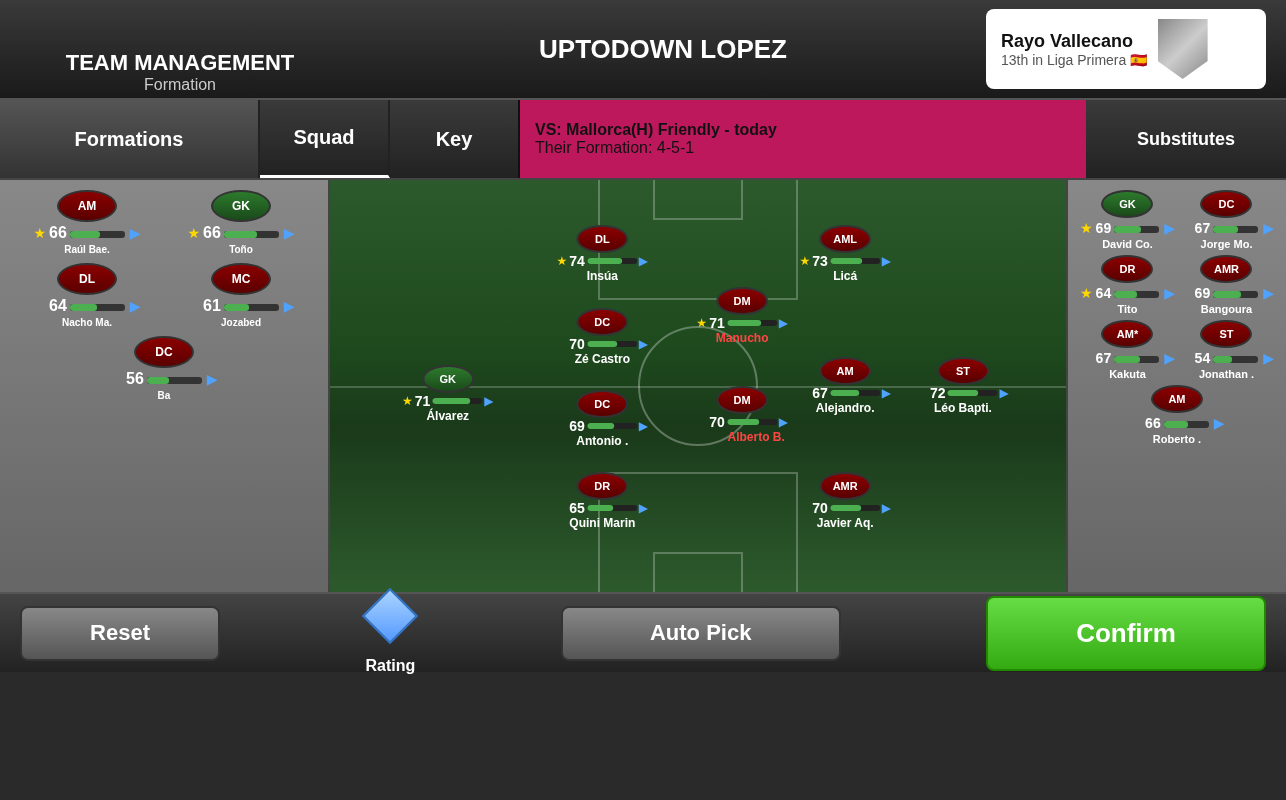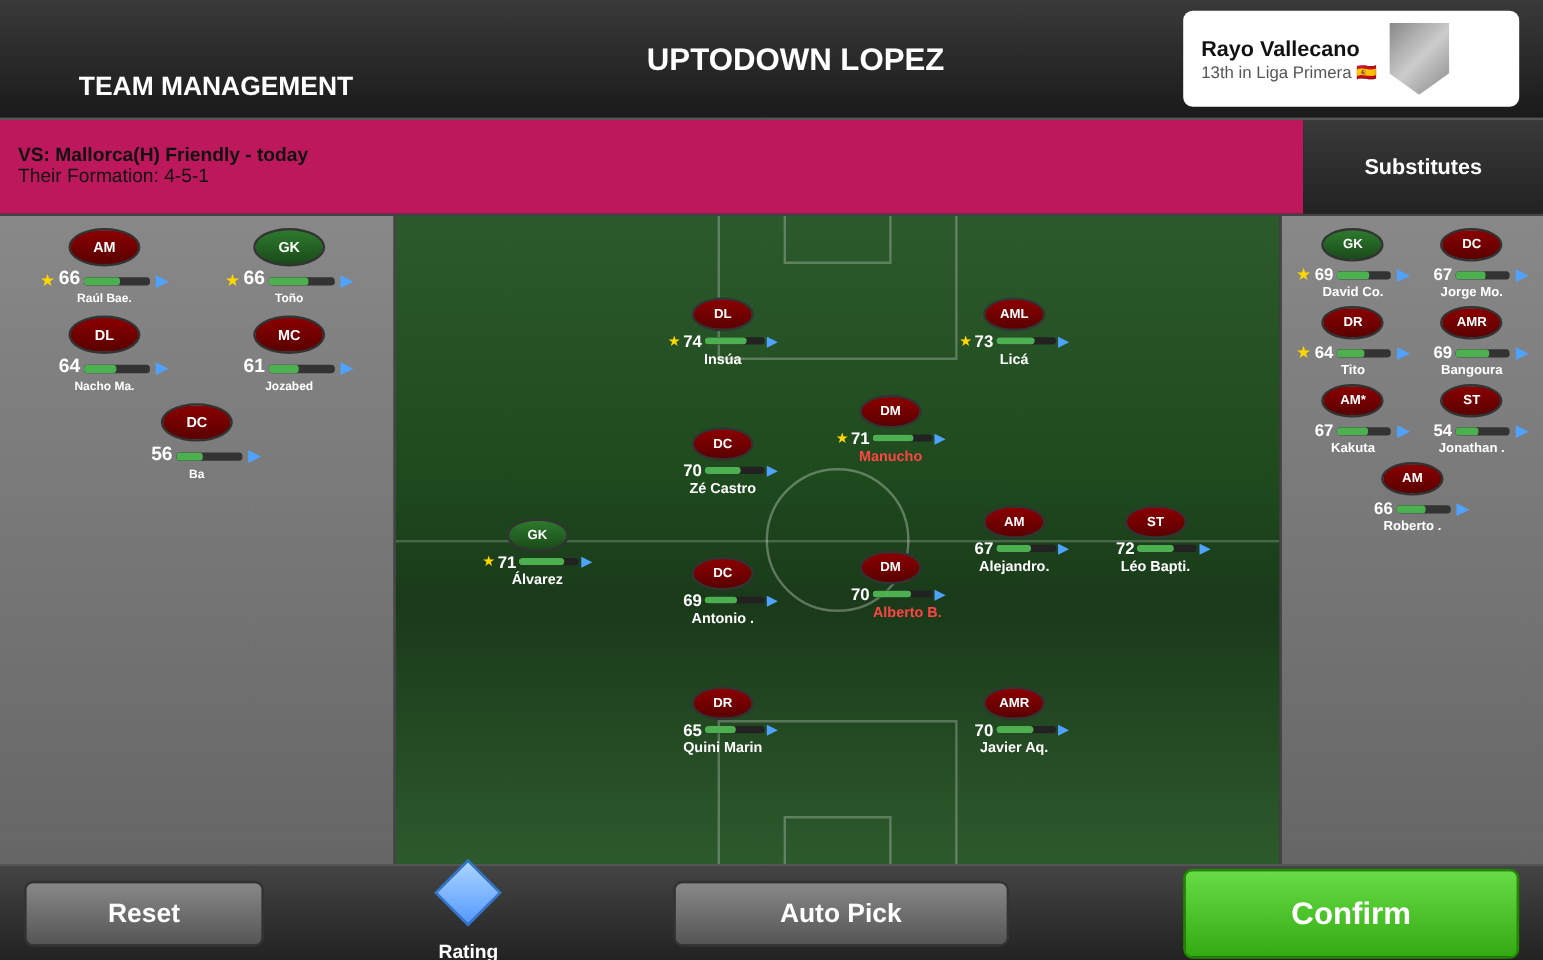--- a/index.html
+++ b/index.html
@@ -135,21 +135,21 @@
     .tab-substitutes {
       width: 200px;
       background: linear-gradient(180deg, #3a3a3a 0%, #222 100%);
       color: white;
       font-size: 18px;
     }
 
     
     .main-content {
       display: flex;
-      height: 540px;
+      height: 412px;
     }
 
     
     .left-panel {
       width: 330px;
       background: linear-gradient(180deg, #888 0%, #666 100%);
       padding: 10px;
       display: flex;
       flex-direction: column;
       gap: 8px;
@@ -422,34 +422,40 @@
     .pc-fill { height: 100%; background: #4CAF50; border-radius: 3px; }
     .pc-arrow { color: #4fa3ff; font-size: 12px; }
     .pc-name { font-size: 12px; font-weight: bold; color: white; text-align: center; }
   </style>
 </head>
 <body>
 
 <div class="header">
   <div class="header-left">
     <div class="header-title">TEAM MANAGEMENT</div>
+    <div class="header-subtitle">Formation</div>
   </div>
   <div class="header-center">
     <div class="header-team-name">UPTODOWN LOPEZ</div>
   </div>
   <div class="header-right">
     <div>
       <div class="club-name">Rayo Vallecano</div>
       <div class="club-league">13th in Liga Primera 🇪🇸</div>
     </div>
     <div class="shield"></div>
   </div>
 </div>
 
 <div class="tab-bar">
+  <div class="tab-left">
+    <div class="tab tab-formations">Formations</div>
+    <div class="tab tab-squad">Squad</div>
+    <div class="tab tab-key">Key</div>
+  </div>
   <div class="match-info">
     <div class="match-vs">VS: Mallorca(H) Friendly - today</div>
     <div class="match-formation">Their Formation: 4-5-1</div>
   </div>
   <div class="tab tab-substitutes">Substitutes</div>
 </div>
 
 <div class="main-content">
 
   <div class="left-panel">

